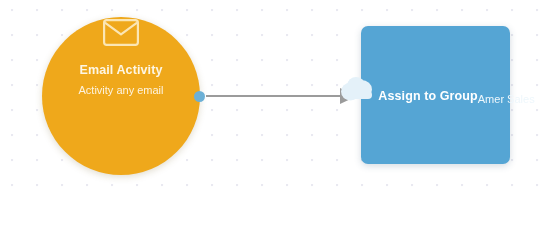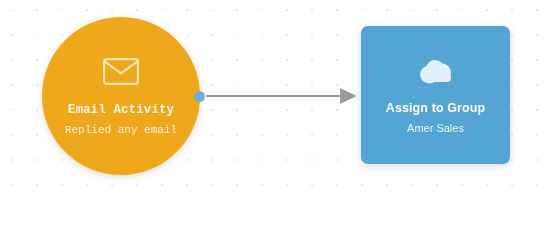--- a/index.html
+++ b/index.html
@@ -31,37 +31,35 @@
     left: 42px;
     top: 17px;
     width: 158px;
     height: 158px;
     border-radius: 50%;
     background: #efa81b;
     box-shadow: 0 2px 7px rgba(120, 100, 40, 0.22);
     display: flex;
     flex-direction: column;
     align-items: center;
-    justify-content: center;
     box-sizing: border-box;
     padding-top: 2px;
-    font-family: Liberation Mono, monospace;
   }
 
   .node-rect {
     position: absolute;
     left: 361px;
     top: 26px;
     width: 149px;
     height: 138px;
     border-radius: 7px;
     background: #55a5d4;
     box-shadow: 0 2px 7px rgba(60, 90, 120, 0.22);
     display: flex;
-    flex-direction: column;
+    flex-direction: row;
     align-items: center;
     justify-content: center;
     box-sizing: border-box;
     padding-top: 2px;
   }
 
   .node-icon {
     display: block;
     margin-bottom: 13px;
   }
@@ -131,21 +129,21 @@
 <div id="canvas">
 
   <div class="node-circle">
     <span class="node-icon">
       <svg width="36" height="27" viewBox="0 0 36 27" xmlns="http://www.w3.org/2000/svg">
         <rect x="1.1" y="1.1" width="33.8" height="24.8" rx="2.6" ry="2.6" fill="none" stroke="#fbe6b4" stroke-width="2.2"></rect>
         <path d="M2.6 4.2 L18 15.4 L33.4 4.2" fill="none" stroke="#fbe6b4" stroke-width="2.2" stroke-linecap="round" stroke-linejoin="round"></path>
       </svg>
     </span>
     <div class="node-title">Email Activity</div>
-    <div class="node-sub">Replied any email</div>
+    <div class="node-sub">Activity any email</div>
   </div>
 
   <div class="conn-dot"></div>
   <div class="conn-line"></div>
   <div class="conn-arrow"></div>
 
   <div class="node-rect">
     <span class="node-icon cloud-wrap">
       <svg width="42" height="28" viewBox="0 0 42 28" xmlns="http://www.w3.org/2000/svg">
         <g fill="#e4f1f9">

